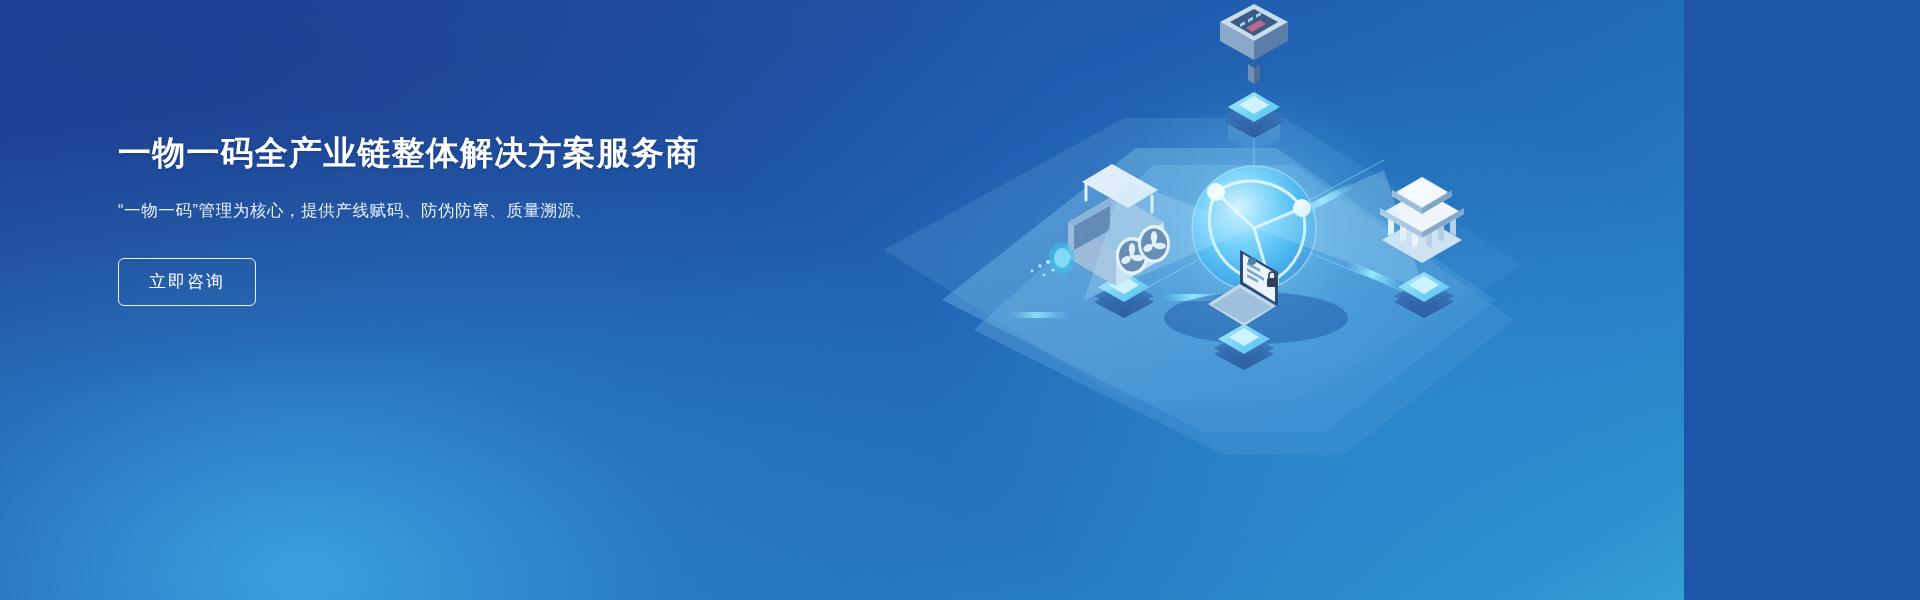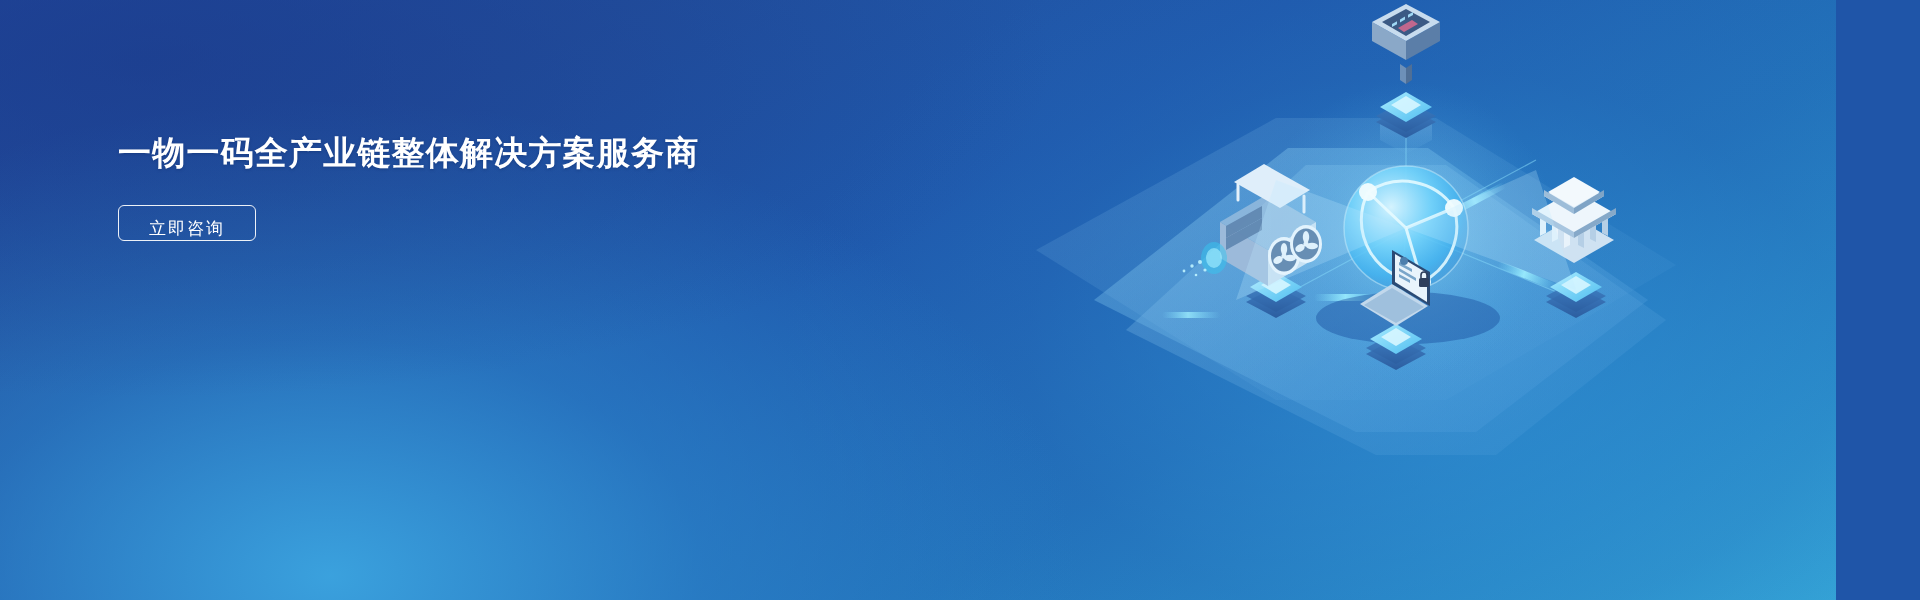--- a/index.html
+++ b/index.html
@@ -5,21 +5,21 @@
 <style>
   * { margin:0; padding:0; box-sizing:border-box; }
   html,body { width:1920px; height:600px; overflow:hidden; }
   body {
     font-family:"Liberation Sans", sans-serif;
     background:#1f55a8;
   }
 
   .banner {
     position:relative;
-    width:1836px;
+    width:1684px;
     height:600px;
     overflow:hidden;
     background:
       radial-gradient(ellipse 1100px 700px at 18% 96%, rgba(60,165,224,0.95) 0%, rgba(45,135,205,0.55) 34%, rgba(30,90,175,0.0) 68%),
       radial-gradient(ellipse 900px 620px at 78% 58%, rgba(50,145,215,0.55) 0%, rgba(40,110,190,0.22) 45%, rgba(30,85,170,0) 72%),
       linear-gradient(150deg, #21489c 0%, #22509f 22%, #1f5aad 45%, #2272ba 68%, #2a90cc 86%, #35a7d8 100%);
   }
   .banner::after{
     content:"";
     position:absolute; inset:0;
@@ -55,21 +55,21 @@
   .subline div { }
   .cta-wrap { margin-top:32px; }
   .cta {
     display:inline-block;
     border:1.6px solid rgba(255,255,255,0.92);
     border-radius:6px;
     background:transparent;
     color:#ffffff;
     font-size:17px;
     letter-spacing:2px;
-    padding:11px 30px 0;
+    padding:11px 30px 12px;
     cursor:pointer;
     font-family:"Liberation Sans", sans-serif;
   }
 
   
   .illus {
     position:absolute;
     right:0; top:0;
     width:860px; height:600px;
     z-index:10;
@@ -308,20 +308,21 @@
         <polygon points="430 228 260 300 300 180" fill="#bfeaff"></polygon>
         <polygon points="430 228 600 290 560 170" fill="#bfeaff"></polygon>
       </g>
     </svg>
   </div>
 
   <div class="content">
     <h1 class="headline">一物一码全产业链整体解决方案服务商</h1>
 
     <div class="subline">
+      <div>“一物一码”管理为核心，提供产线赋码、防伪防窜、质量溯源、</div>
     </div>
 
     <div class="cta-wrap">
       <button class="cta">立即咨询</button>
     </div>
   </div>
 
 </div>
 
 </body></html>

